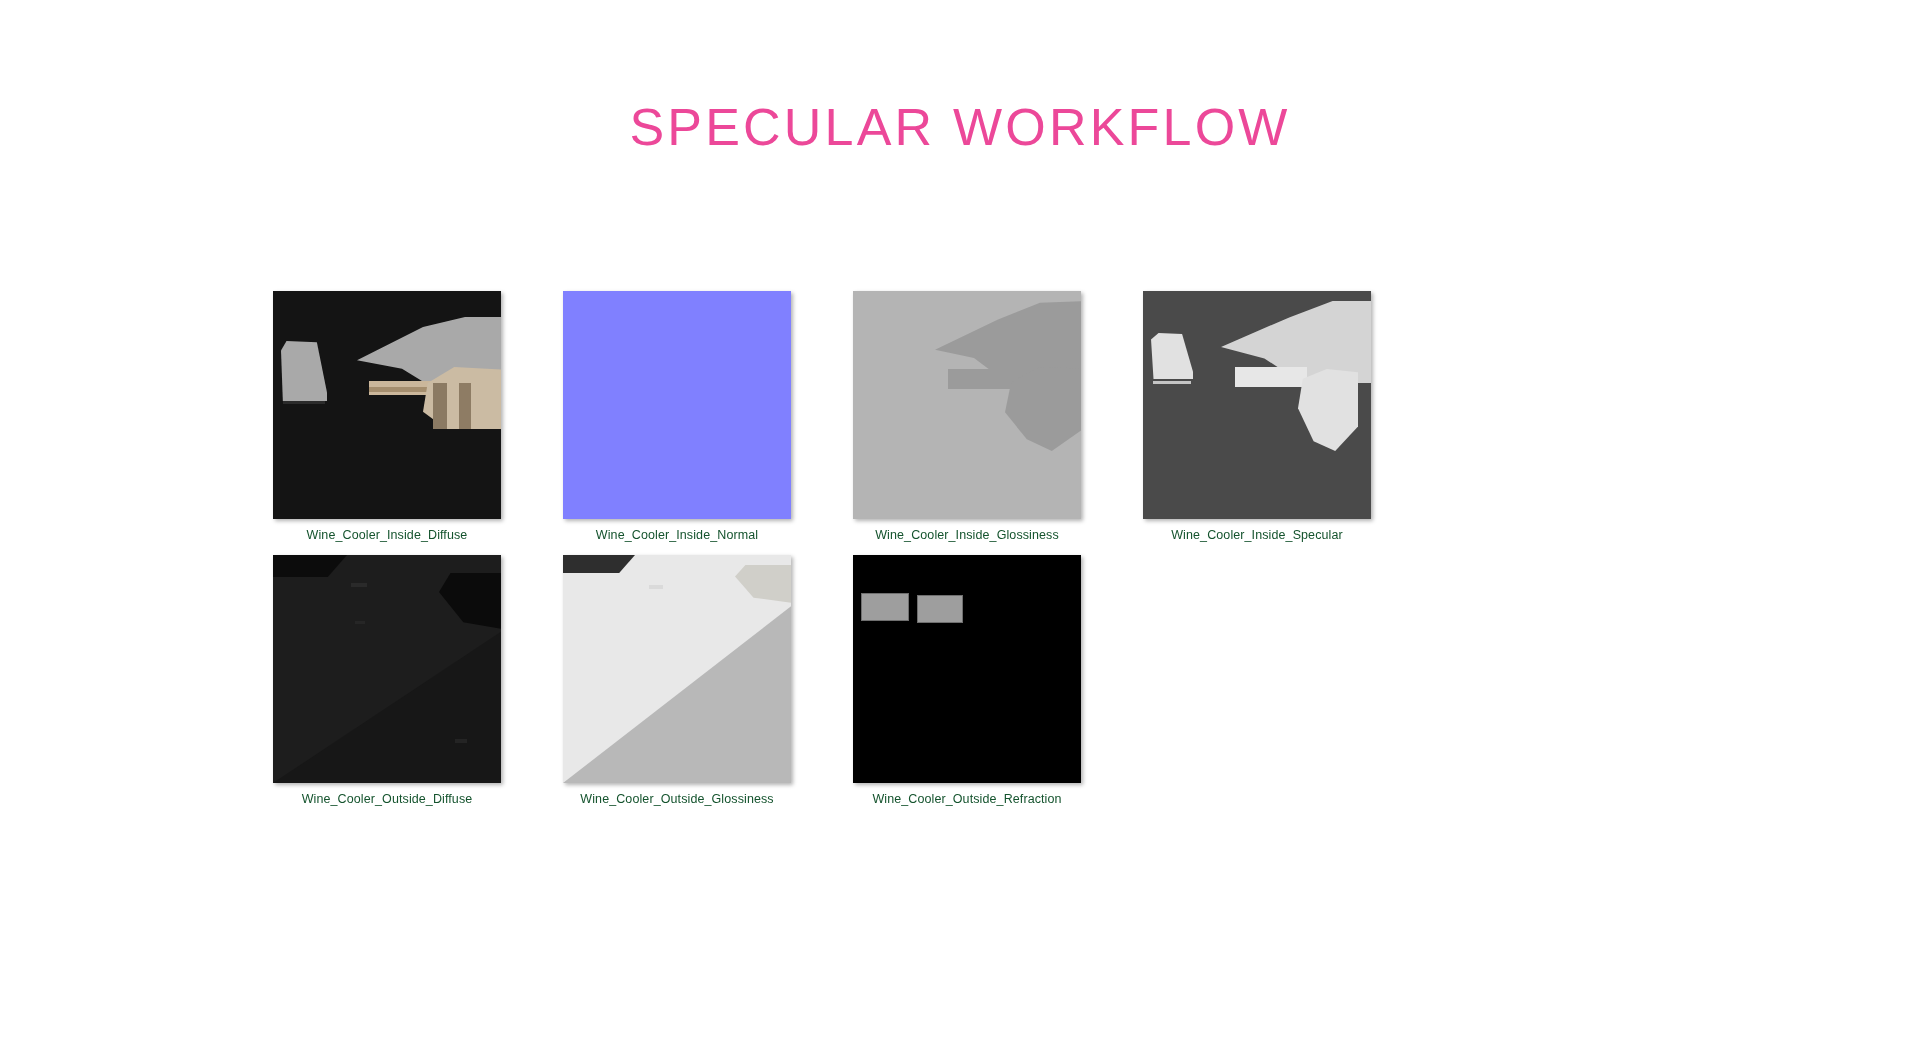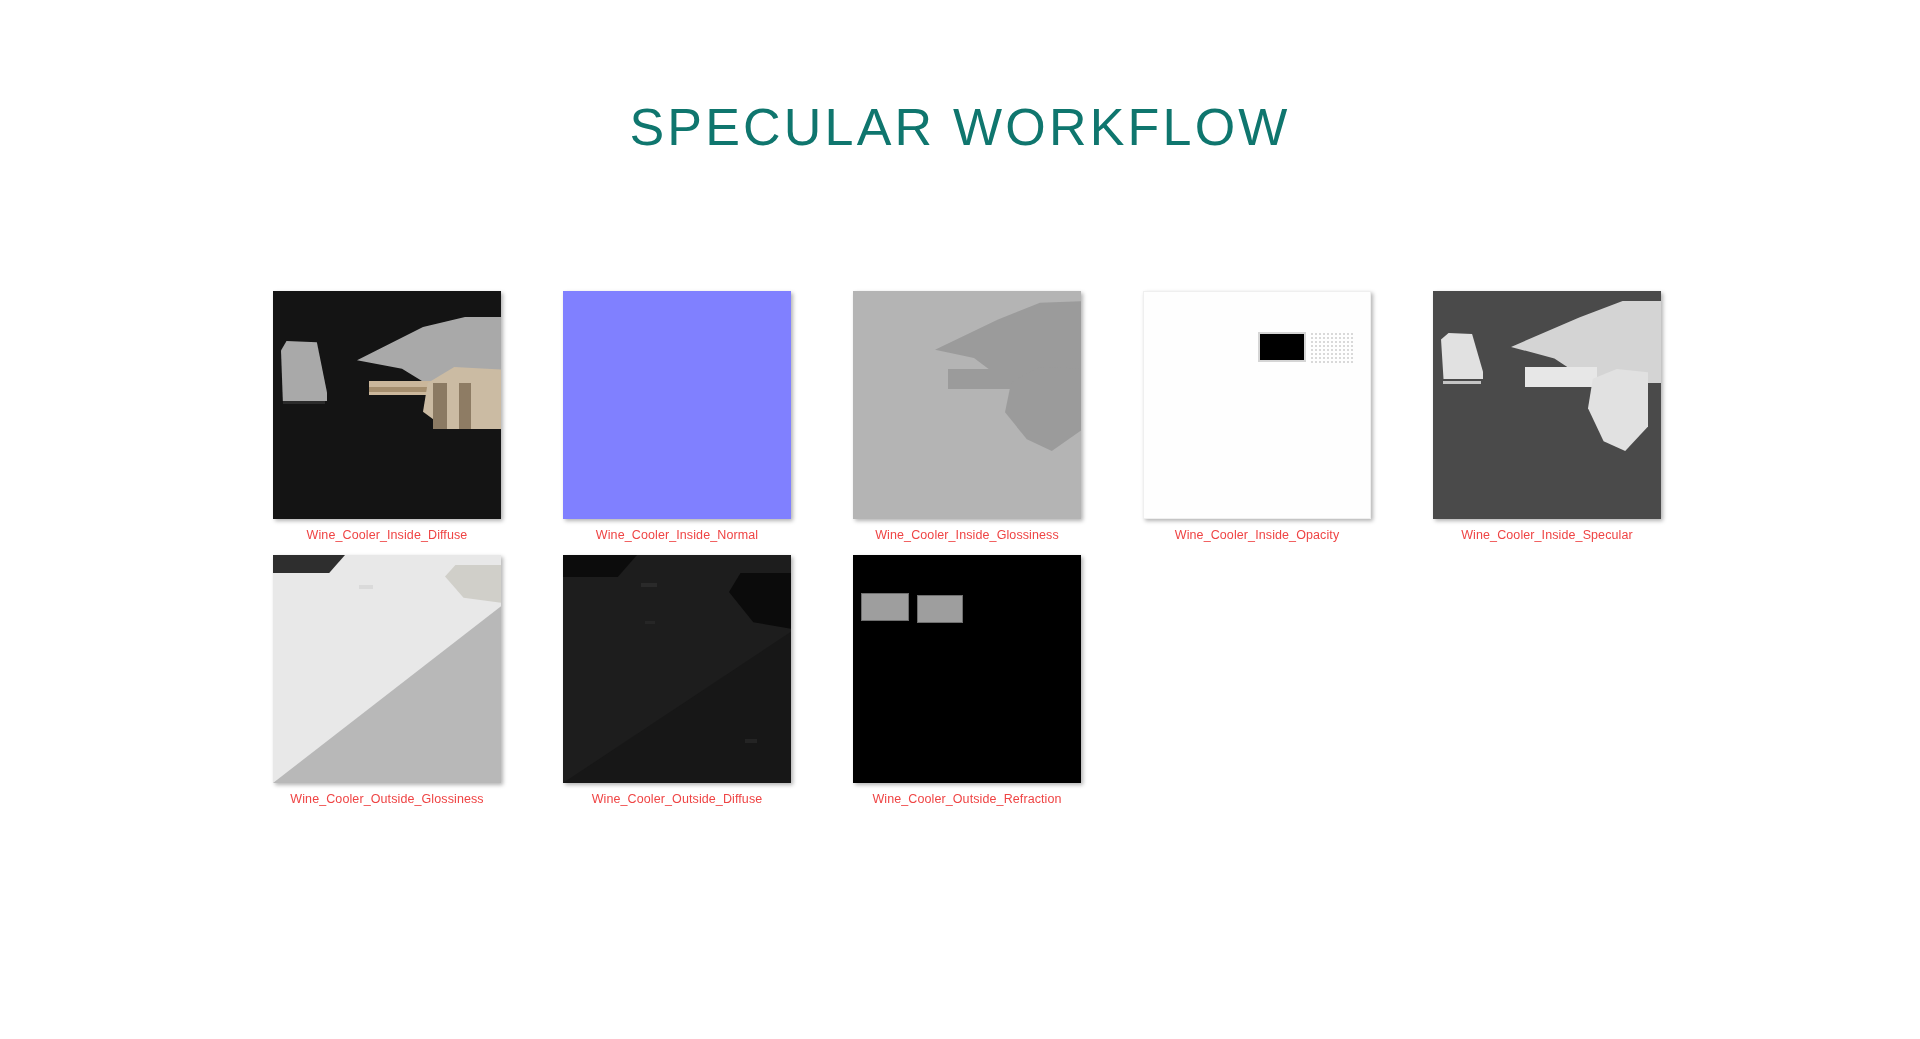--- a/index.html
+++ b/index.html
@@ -21,21 +21,21 @@
   #page-title {
     position: absolute;
     top: 62px;
     left: 0;
     width: 1920px;
     text-align: center;
     font-family: "Liberation Sans", sans-serif;
     font-size: 52px;
     font-weight: 300;
     letter-spacing: 3.2px;
-    color: #0f766e;
+    color: #ec4899;
     white-space: nowrap;
   }
 
   
   #sheet {
     position: absolute;
     top: 290px;
     left: 242px;
     width: 1450px;
   }
@@ -65,21 +65,21 @@
     height: 228px;
     position: relative;
     overflow: hidden;
     box-shadow: 2px 2px 4px rgba(0,0,0,0.30);
     background: #ffffff;
   }
   .tex-label {
     margin-top: 8px;
     font-size: 12.5px;
     font-weight: 400;
-    color: #ef4444;
+    color: #14532d;
     letter-spacing: 0.1px;
     white-space: nowrap;
     line-height: 14px;
   }
 
   
   .layer { position: absolute; }
 
   
   .m-inside-diffuse { background:#141414; }
@@ -264,73 +264,64 @@
       <div class="tex-thumb-wrap">
         <div class="tex-thumb m-inside-gloss">
           <div class="layer sil-a"></div>
           <div class="layer sil-b"></div>
           <div class="layer sil-c"></div>
         </div>
       </div>
       <div class="tex-label">Wine_Cooler_Inside_Glossiness</div>
     </div>
 
-    <div class="tex-cell">
-      <div class="tex-thumb-wrap">
-        <div class="tex-thumb m-opacity">
-          <div class="layer rect-black"></div>
-          <div class="layer dot-grid"></div>
-        </div>
-      </div>
-      <div class="tex-label">Wine_Cooler_Inside_Opacity</div>
-    </div>
 
     <div class="tex-cell">
       <div class="tex-thumb-wrap">
         <div class="tex-thumb m-inside-spec">
           <div class="layer sh-a"></div>
           <div class="layer sh-bar"></div>
           <div class="layer sh-b"></div>
           <div class="layer sh-c"></div>
           <div class="layer sh-d"></div>
         </div>
       </div>
       <div class="tex-label">Wine_Cooler_Inside_Specular</div>
     </div>
 
   </div>
 
   <div class="tex-row">
-
-    <div class="tex-cell">
-      <div class="tex-thumb-wrap">
-        <div class="tex-thumb m-out-gloss">
-          <div class="layer g-top"></div>
-          <div class="layer g-corner"></div>
-          <div class="layer g-diag"></div>
-          <div class="layer g-sp"></div>
-        </div>
-      </div>
-      <div class="tex-label">Wine_Cooler_Outside_Glossiness</div>
-    </div>
 
     <div class="tex-cell">
       <div class="tex-thumb-wrap">
         <div class="tex-thumb m-out-diffuse">
           <div class="layer dk-a"></div>
           <div class="layer dk-b"></div>
           <div class="layer diag"></div>
           <div class="layer sp-1"></div>
           <div class="layer sp-2"></div>
           <div class="layer sp-3"></div>
         </div>
       </div>
       <div class="tex-label">Wine_Cooler_Outside_Diffuse</div>
     </div>
 
+    <div class="tex-cell">
+      <div class="tex-thumb-wrap">
+        <div class="tex-thumb m-out-gloss">
+          <div class="layer g-top"></div>
+          <div class="layer g-corner"></div>
+          <div class="layer g-diag"></div>
+          <div class="layer g-sp"></div>
+        </div>
+      </div>
+      <div class="tex-label">Wine_Cooler_Outside_Glossiness</div>
+    </div>
+
 
     <div class="tex-cell">
       <div class="tex-thumb-wrap">
         <div class="tex-thumb m-out-refract">
           <div class="layer sw-1"></div>
           <div class="layer sw-2"></div>
         </div>
       </div>
       <div class="tex-label">Wine_Cooler_Outside_Refraction</div>
     </div>

